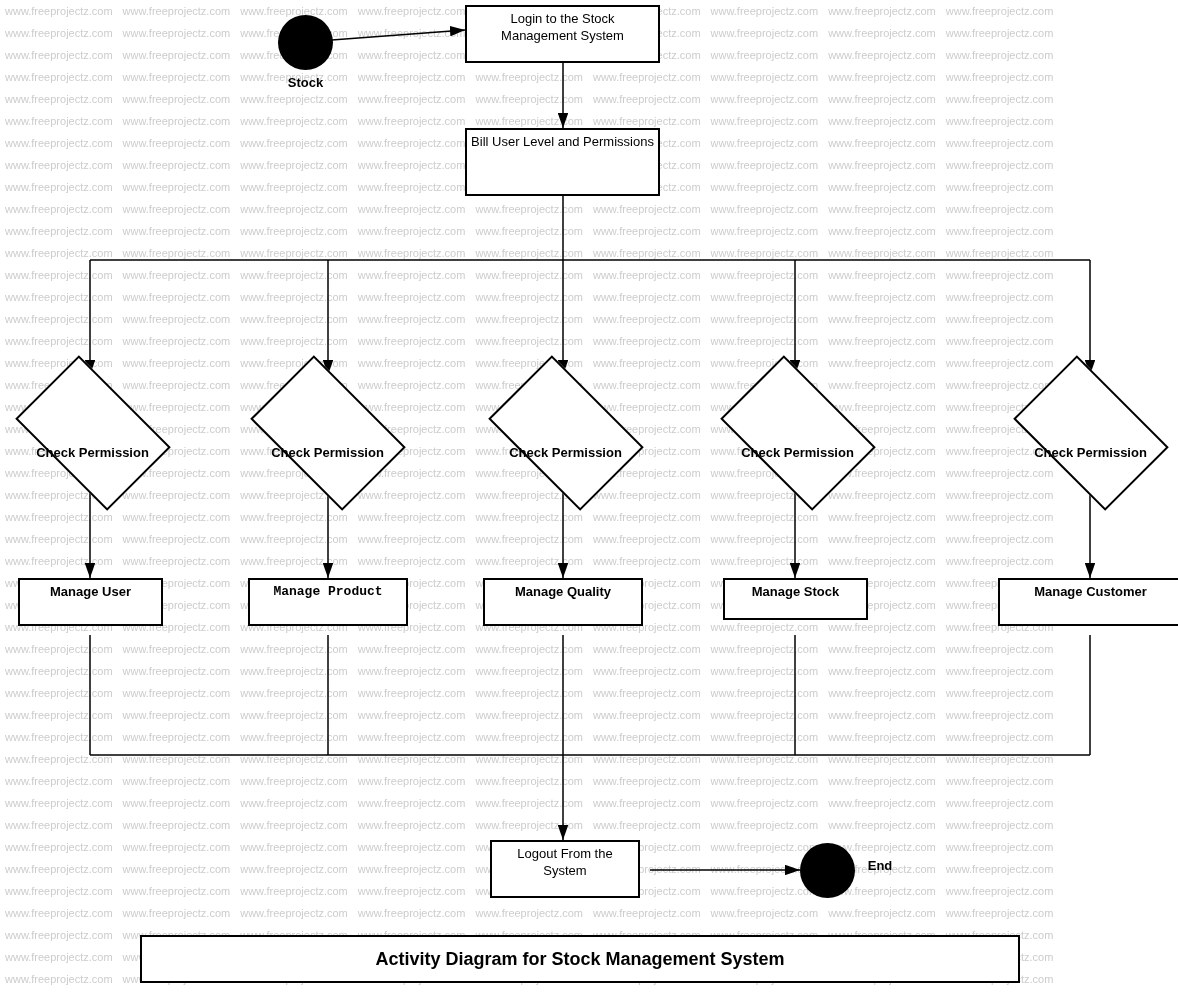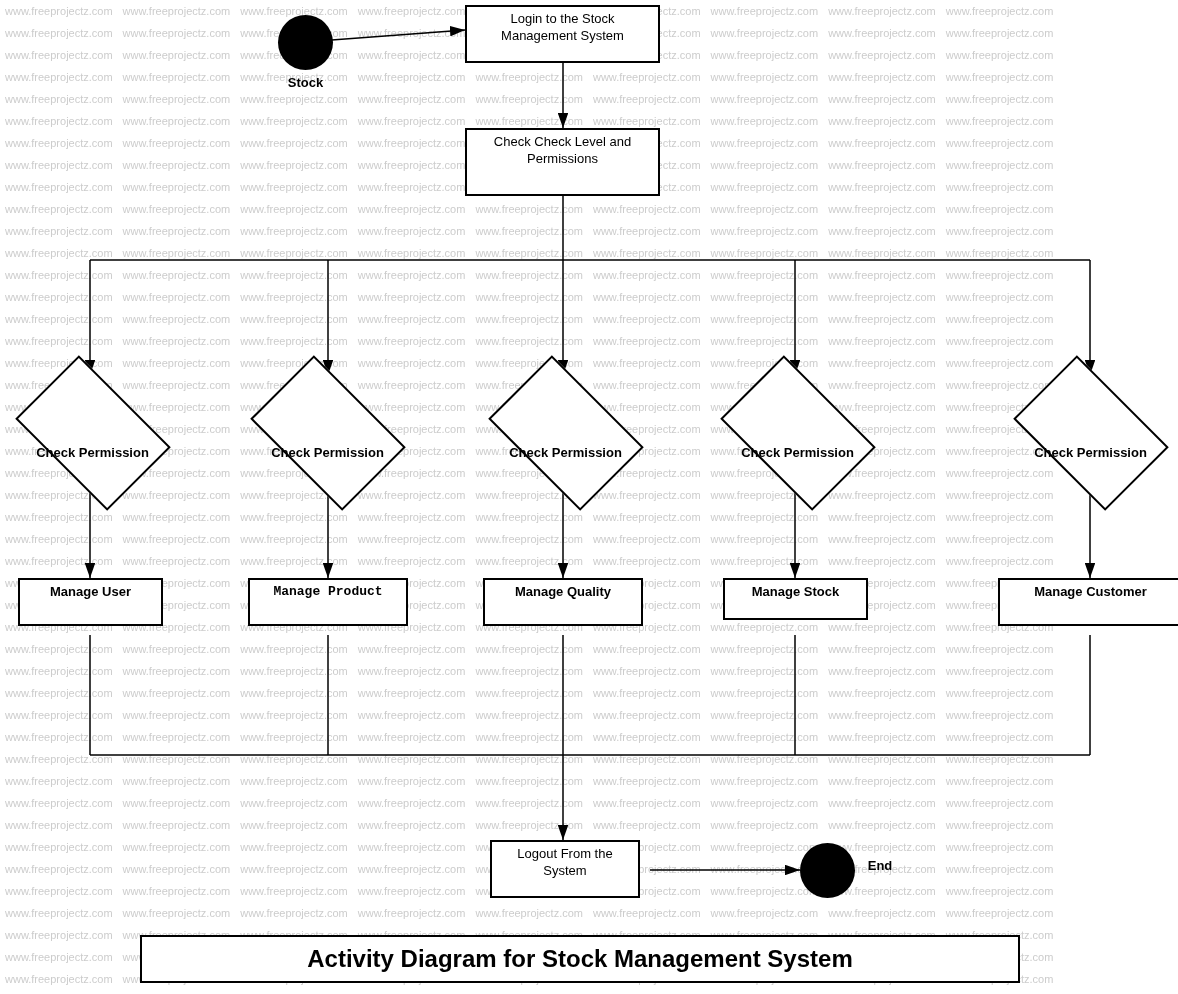--- a/index.html
+++ b/index.html
@@ -104,21 +104,21 @@
 
     
     .title-box {
       position: absolute;
       border: 2px solid #000;
       background: #fff;
       display: flex;
       align-items: center;
       justify-content: center;
       text-align: center;
-      font-size: 24px;
+      font-size: 18px;
       font-weight: bold;
     }
 
     .label-text {
       position: absolute;
       font-size: 13px;
       font-weight: bold;
       text-align: center;
     }
   </style>
@@ -686,21 +686,21 @@
 
   <div class="box-circle" style="width:55px;height:55px;left:278px;top:15px;">
   </div>
   <div class="label-text" style="left:278px;top:75px;width:55px;font-size:13px;font-weight:bold;">Stock</div>
 
   <div class="box-rect" style="left:465px;top:5px;width:195px;height:58px;">
     <span>Login to the Stock Management System</span>
   </div>
 
   <div class="box-rect" style="left:465px;top:128px;width:195px;height:68px;">
-    <span>Check Check Level and Permissions</span>
+    <span>Bill User Level and Permissions</span>
   </div>
 
   <div class="box-diamond-wrapper" style="left:15px;top:375px;width:155px;height:115px;">
     <div class="box-diamond"></div>
     <div class="box-diamond-text">Check Permission</div>
   </div>
 
   <div class="box-diamond-wrapper" style="left:250px;top:375px;width:155px;height:115px;">
     <div class="box-diamond"></div>
     <div class="box-diamond-text">Check Permission</div>

